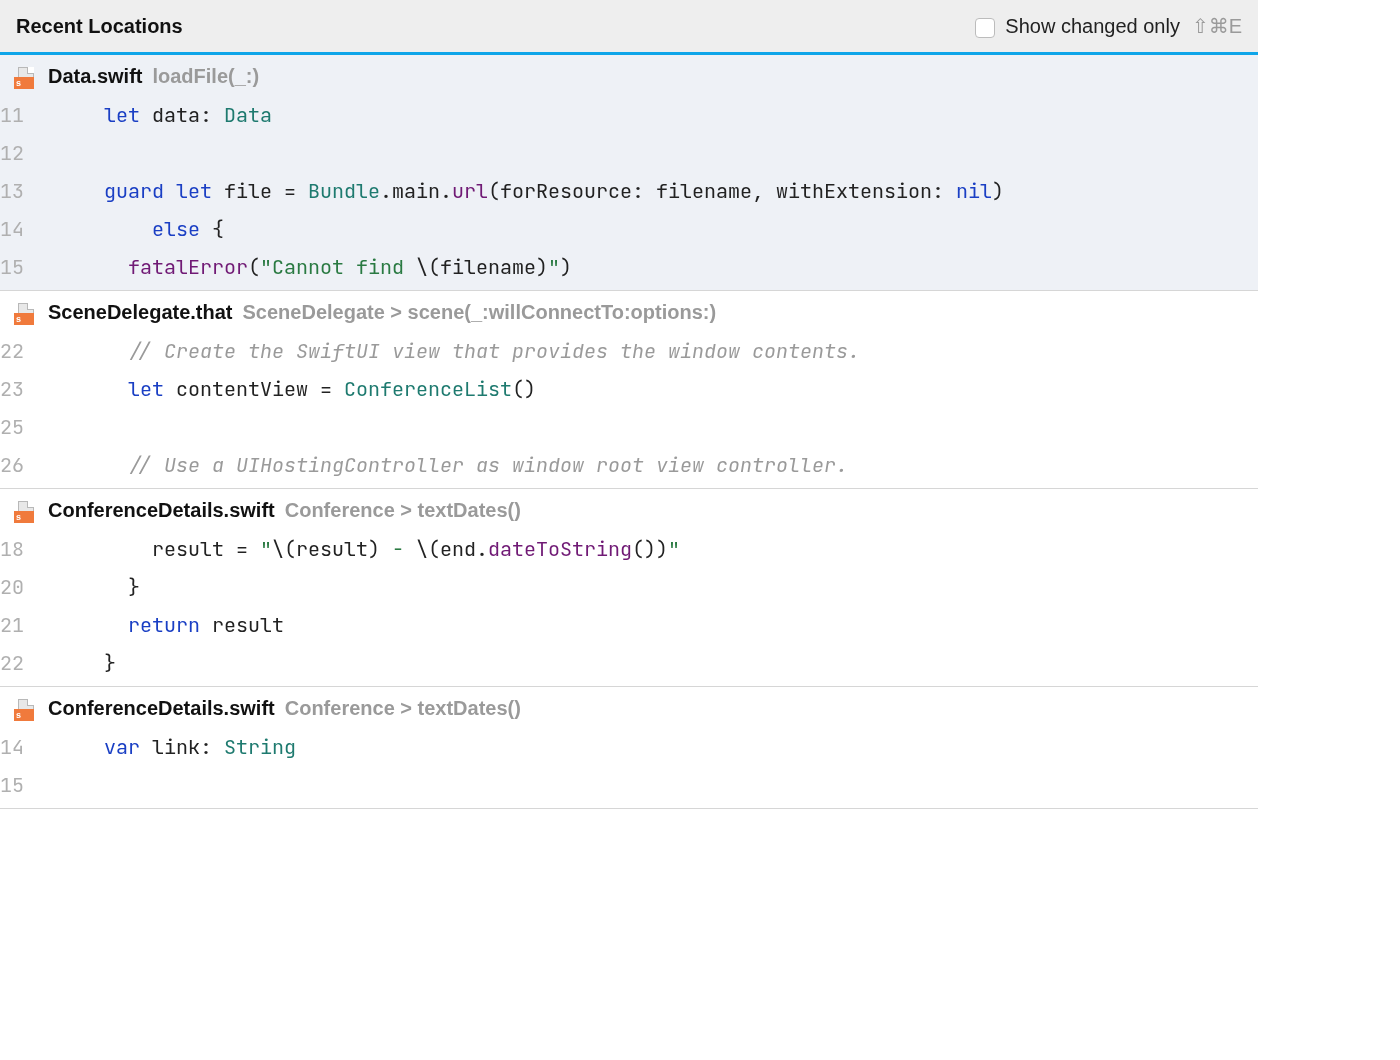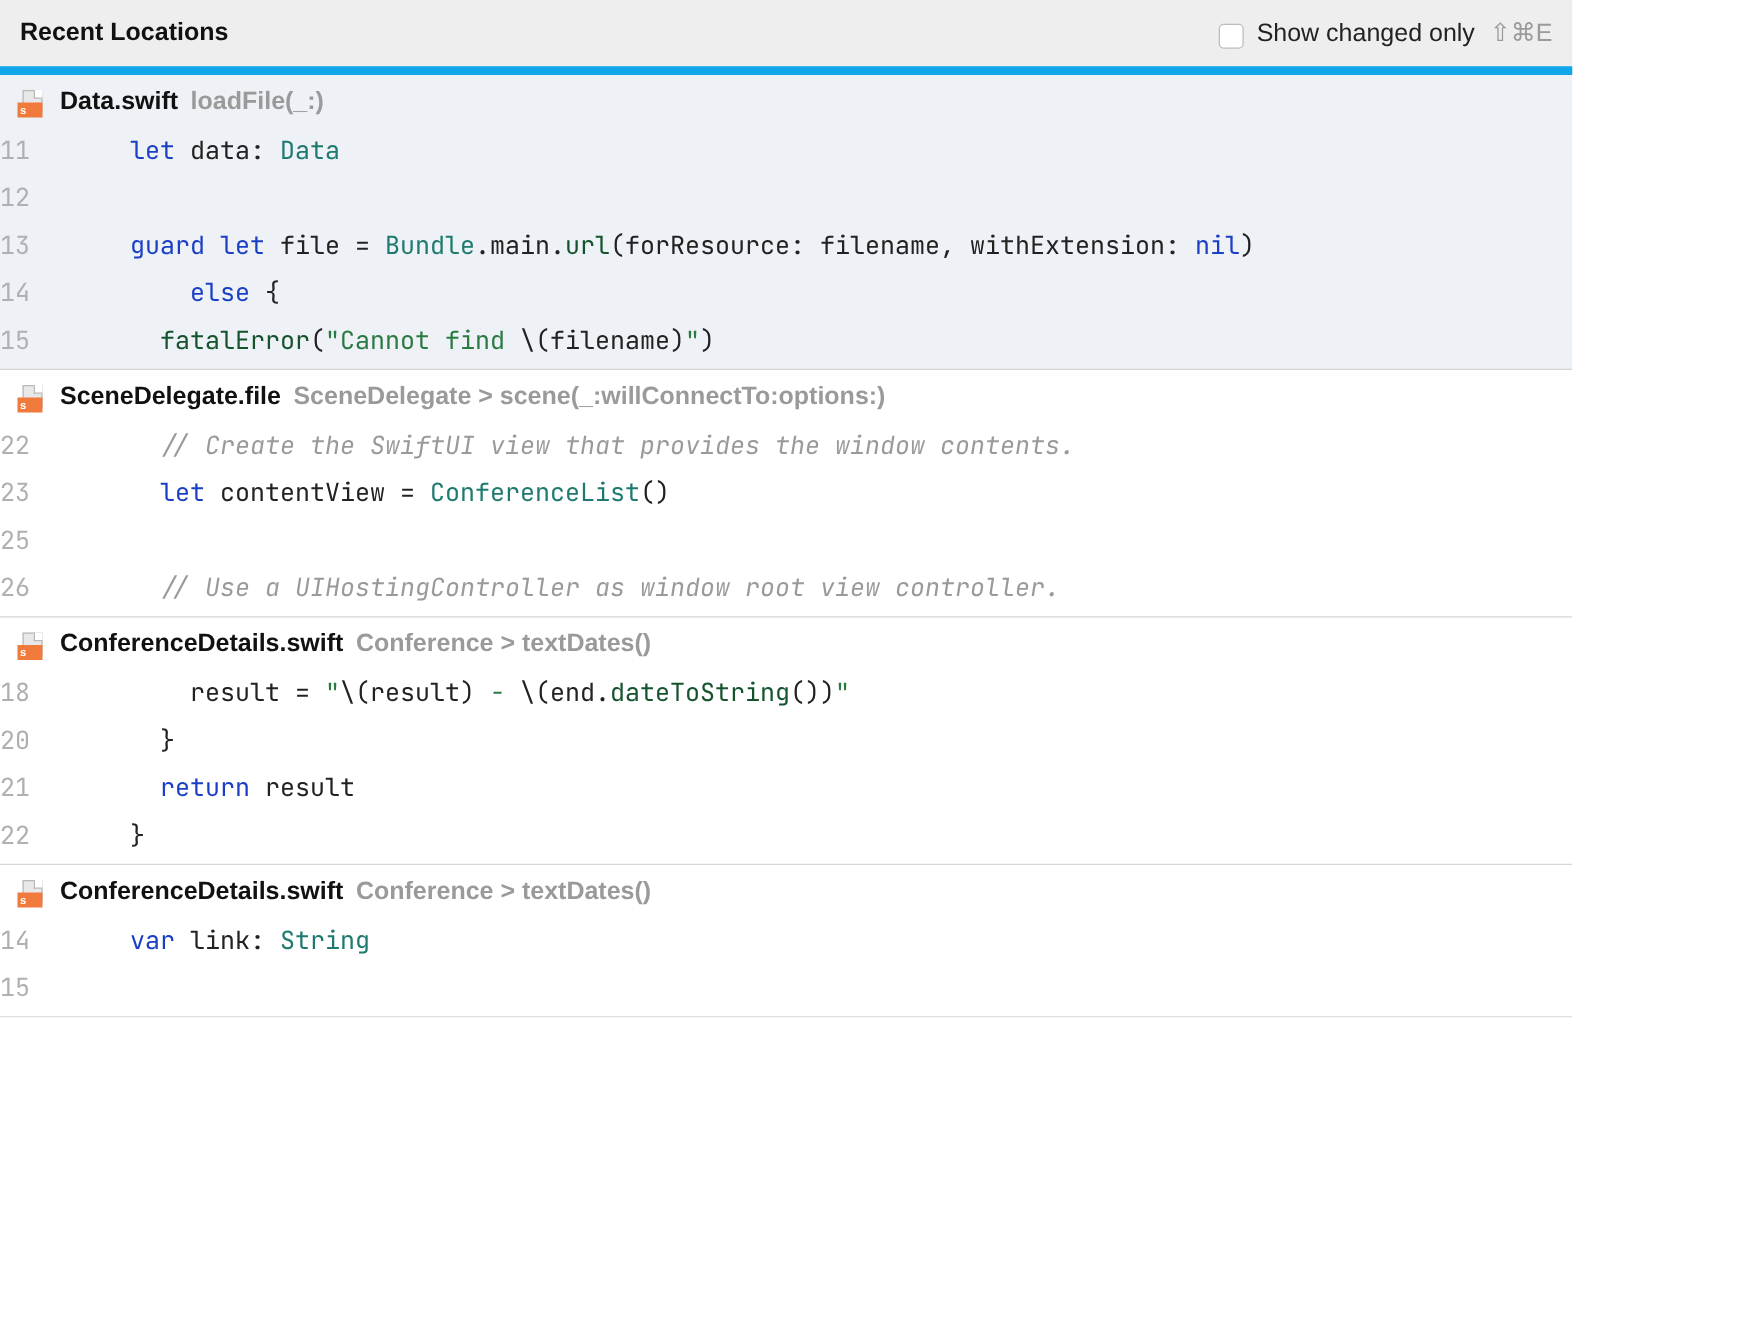--- a/index.html
+++ b/index.html
@@ -7,21 +7,21 @@
     font-family: -apple-system, BlinkMacSystemFont, "Segoe UI", Arial, sans-serif;
     background: #fff;
     width: 1258px;
     color: #1a1a1a;
   }
   .header {
     display: flex;
     align-items: center;
     justify-content: space-between;
     background: #eeeeee;
-    border-bottom: 7px solid #0ea5e9;
+    border-bottom: 3px solid #0ea5e9;
     padding: 14px 16px;
   }
   .header-title {
     font-size: 20px;
     font-weight: 700;
     color: #111;
   }
   .header-right {
     display: flex;
     align-items: flex-end;
@@ -117,21 +117,21 @@
     user-select: none;
   }
   .code {
     white-space: pre;
     flex: 1;
   }
   
   .kw { color: #1a3fc4; }
   .id { color: #222; }
   .type { color: #1e7a6f; }
-  .fn { color: #14532d; }
+  .fn { color: #701a75; }
   .pl { color: #222; }
   .str { color: #2a7a42; }
   .nil { color: #1a3fc4; }
   .cmt { color: #9a9a9a; font-style: italic; }
 </style>
 </head>
 <body>
 
 <div class="header">
   <div class="header-title">Recent Locations</div>
@@ -174,21 +174,21 @@
           <div class="code"><span class="pl">      </span><span class="fn">fatalError</span><span class="pl">(</span><span class="str">"Cannot find </span><span class="pl">\(</span><span class="id">filename</span><span class="pl">)</span><span class="str">"</span><span class="pl">)</span></div>
         </div>
       </div>
     </div>
     <div class="location">
       <div class="loc-header">
         <div class="swift-icon">
           <div class="page"></div>
           <div class="badge">s</div>
         </div>
-        <span class="loc-filename">SceneDelegate.file</span>
+        <span class="loc-filename">SceneDelegate.that</span>
         <span class="loc-path">SceneDelegate &gt; scene(_:willConnectTo:options:)</span>
       </div>
       <div class="code-area">
         <div class="code-line">
           <div class="gutter">22</div>
           <div class="code"><span class="pl">      </span><span class="cmt">// Create the SwiftUI view that provides the window contents.</span></div>
         </div>
         <div class="code-line">
           <div class="gutter">23</div>
           <div class="code"><span class="pl">      </span><span class="kw">let</span><span class="pl"> </span><span class="id">contentView</span><span class="pl"> = </span><span class="type">ConferenceList</span><span class="pl">()</span></div>

